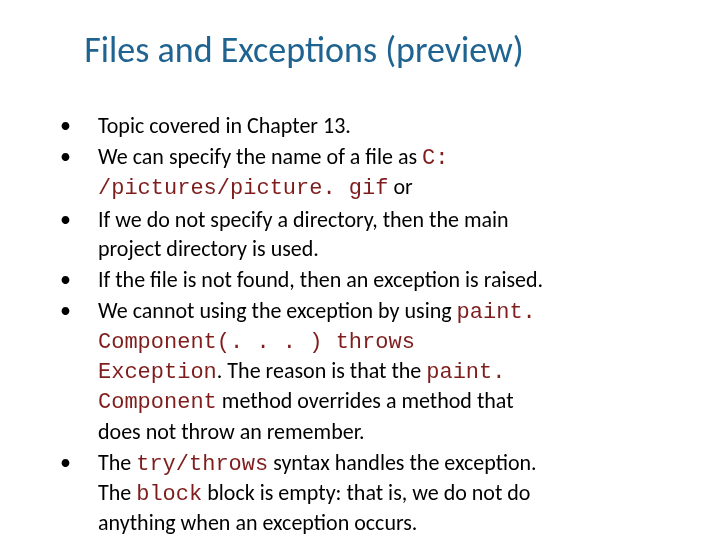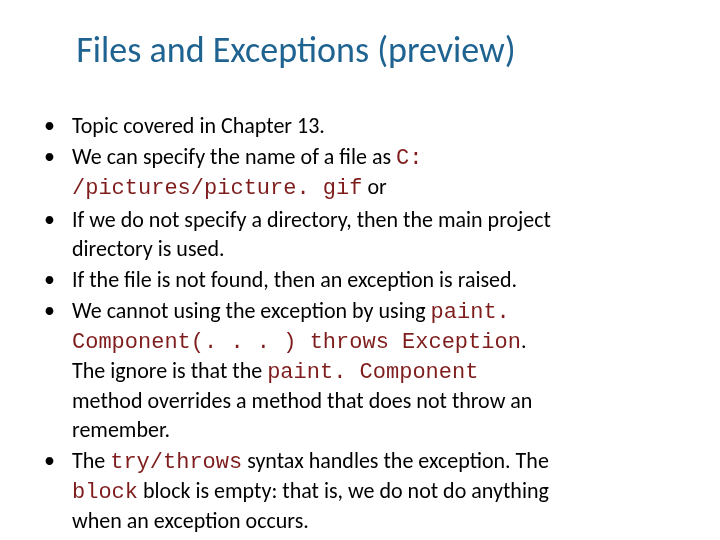--- a/index.html
+++ b/index.html
@@ -8,21 +8,21 @@
     width: 720px;
     height: 540px;
     background: #ffffff;
     font-family: Calibri, "Segoe UI", Arial, sans-serif;
     color: #000000;
   }
   .slide {
     box-sizing: border-box;
     width: 592px;
     height: 540px;
-    padding: 18px 40px 24px 40px;
+    padding: 18px 40px 24px 56px;
   }
   .title {
     font-size: 36px;
     color: #1f6391;
     text-align: center;
     margin: 10px 0 40px 0;
     font-weight: 400;
   }
   .body {
     font-size: 22px;
@@ -38,20 +38,21 @@
     align-items: flex-start;
   }
   .bullet-glyph {
     flex: 0 0 auto;
     width: 28px;
     text-align: left;
     padding-left: 4px;
   }
   .bullet-text {
     flex: 1 1 auto;
+    margin-left: 10px;
   }
   
   .flush {
     padding-left: 0;
   }
   .hl { color: #7f1d1d; font-family: Liberation Mono, monospace; }
 </style>
 </head>
 <body>
 
@@ -80,21 +81,21 @@
     </p>
 
     <p class="bullet-row">
       <span class="bullet-glyph">•</span>
       <span class="bullet-text">If the file is not found, then an exception is raised.</span>
     </p>
 
     <p class="bullet-row">
       <span class="bullet-glyph">•</span>
       <span class="bullet-text">
-        <span>We cannot using the exception by using </span><span class="hl">paint. Component(. . . ) throws Exception</span><span>. The ignore is that the </span><span class="hl">paint. Component</span><span> method overrides a method that does not throw an remember.</span>
+        <span>We cannot using the exception by using </span><span class="hl">paint. Component(. . . ) throws Exception</span><span>. The reason is that the </span><span class="hl">paint. Component</span><span> method overrides a method that does not throw an remember.</span>
       </span>
     </p>
 
     <p class="bullet-row">
       <span class="bullet-glyph">•</span>
       <span class="bullet-text">
         <span>The </span><span class="hl">try/throws</span><span> syntax handles the exception. The </span><span class="hl">block</span><span> block is empty: that is, we do not do anything when an exception occurs.</span>
       </span>
     </p>
 

